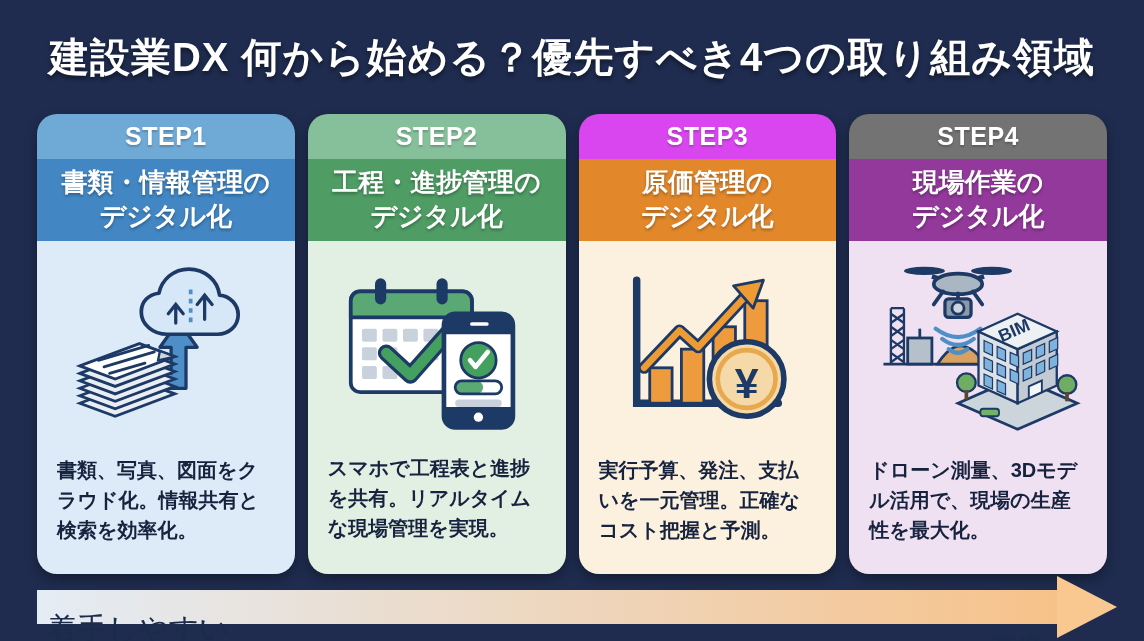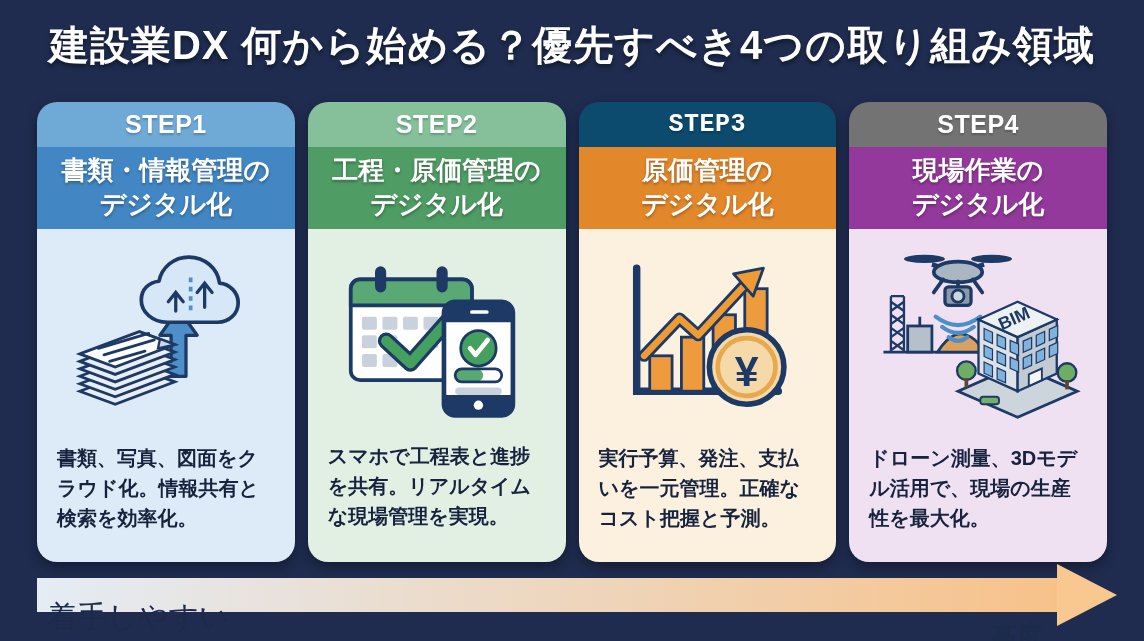--- a/index.html
+++ b/index.html
@@ -2,21 +2,21 @@
 <html><head>
 <meta charset="utf-8">
 <style>
   html,body { margin:0; padding:0; background:#1f2c4f; }
   .canvas {
     position:relative; width:1144px; height:641px; overflow:hidden;
     background:#1f2c4f;
     font-family:"Liberation Sans", "DejaVu Sans", sans-serif;
   }
   .page-title {
-    margin:0; padding-top:16px; height:58px;
+    margin:12px; padding-top:16px; height:58px;
     text-align:center; color:#ffffff;
     font-size:40px; line-height:58px; font-weight:800; letter-spacing:1px;
     text-shadow:0 3px 4px rgba(0,0,0,.45);
     white-space:nowrap;
   }
   .cards { display:flex; gap:13px; padding:0 37px; margin-top:28px; }
   .card {
     flex:1; height:460px; border-radius:20px; overflow:hidden;
     display:flex; flex-direction:column;
     box-shadow:0 5px 12px rgba(0,0,0,.35);
@@ -91,21 +91,21 @@
             </g>
           </svg>
         </div>
         <p class="desc">書類、写真、図面をクラウド化。情報共有と検索を効率化。</p>
       </div>
     </section>
 
     <section class="card">
       <div class="step-band" style="background-color: rgb(133, 192, 155);">STEP2</div>
       <div class="title-band" style="background-color: rgb(79, 156, 100);">
-        <div>工程・原価管理の</div>
+        <div>工程・進捗管理の</div>
         <div>デジタル化</div>
       </div>
       <div class="card-body" style="background-color: rgb(226, 240, 228); font-family: Liberation Mono, monospace;">
         <div class="icon-box">
           <svg width="205" height="185" viewBox="0 0 220 190">
             <g>
               <rect x="18" y="38" width="130" height="108" rx="10" fill="#ffffff" stroke="#1d3a66" stroke-width="4"></rect>
               <path d="M28 38 H138 A10 10 0 0 1 148 48 V66 H18 V48 A10 10 0 0 1 28 38 Z" fill="#5aa873" stroke="#1d3a66" stroke-width="4"></path>
               <rect x="44" y="24" width="12" height="28" rx="6" fill="#1d3a66"></rect>
               <rect x="110" y="24" width="12" height="28" rx="6" fill="#1d3a66"></rect>
@@ -137,21 +137,21 @@
               <rect x="130" y="134" width="50" height="14" rx="7" fill="none" stroke="#1d3a66" stroke-width="3"></rect>
               <rect x="130" y="154" width="50" height="8" rx="4" fill="#c9d2dc"></rect>
             </g>
           </svg>
         </div>
         <p class="desc">スマホで工程表と進捗を共有。リアルタイムな現場管理を実現。</p>
       </div>
     </section>
 
     <section class="card">
-      <div class="step-band" style="background-color: #0c4a6e; font-family: Liberation Mono, monospace;">STEP3</div>
+      <div class="step-band" style="background-color: #d946ef;">STEP3</div>
       <div class="title-band" style="background-color: rgb(226, 136, 43);">
         <div>原価管理の</div>
         <div>デジタル化</div>
       </div>
       <div class="card-body" style="background-color: rgb(251, 241, 222);">
         <div class="icon-box">
           <svg width="205" height="185" viewBox="0 0 220 190">
             <path d="M34 26 V158 H186" fill="none" stroke="#1d3a66" stroke-width="8" stroke-linecap="round"></path>
             <g fill="#ee9b3d" stroke="#1d3a66" stroke-width="3">
               <rect x="48" y="120" width="24" height="38"></rect>

